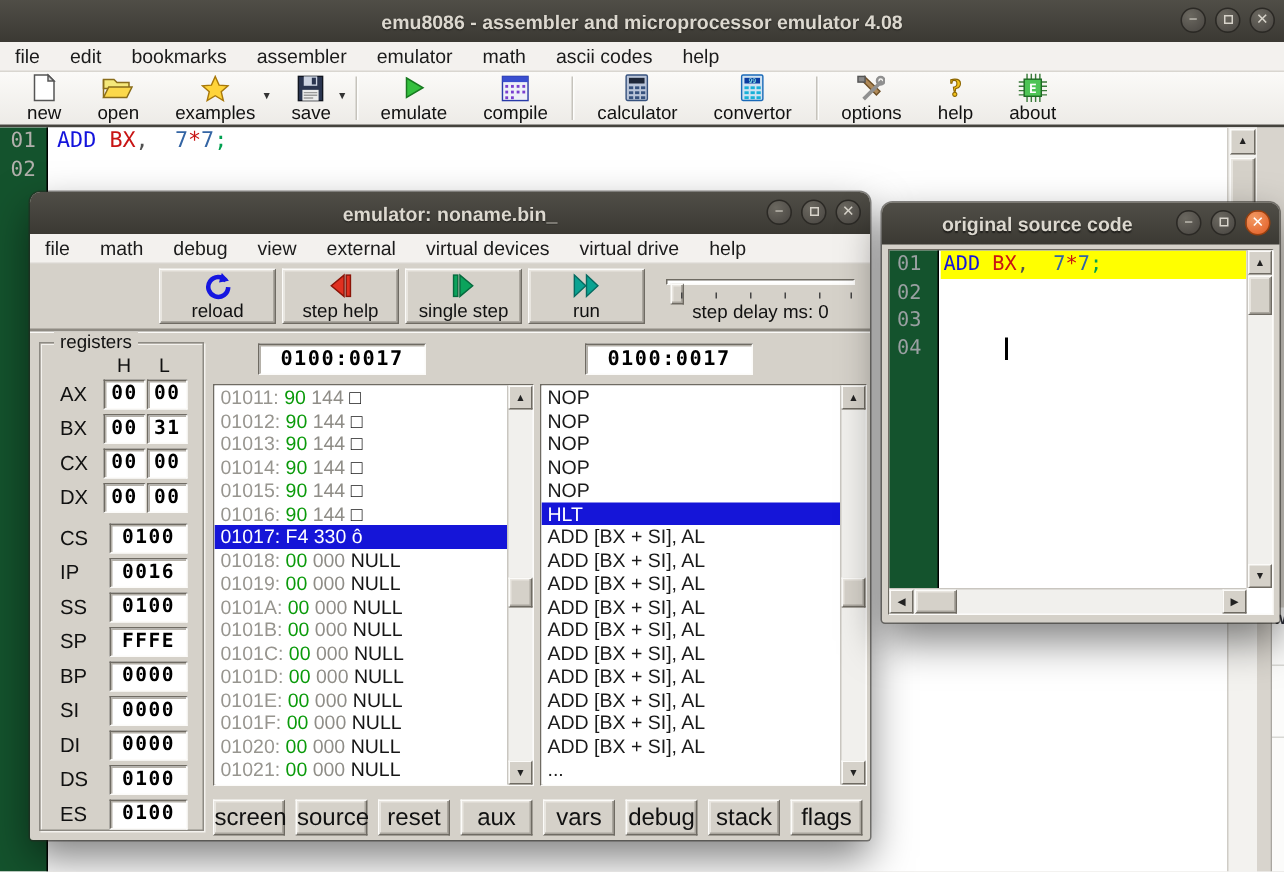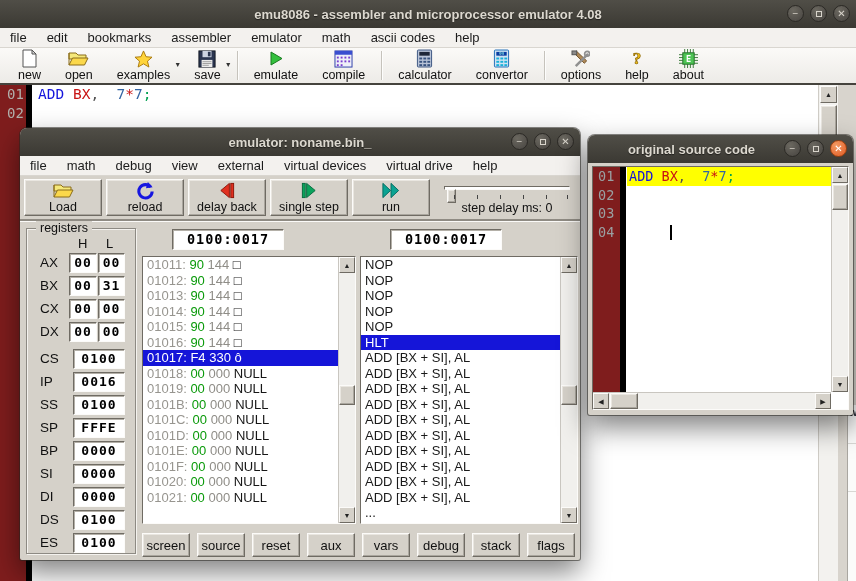--- a/index.html
+++ b/index.html
@@ -38,21 +38,21 @@
   .tb-item { display:flex; flex-direction:column; align-items:center; justify-content:center;
     padding:1px 12px 1px 12px; font-size:12.5px; color:#111; position:relative; }
   .tb-icon { height:19px; display:flex; align-items:center; }
   .tb-icon svg { display:block; }
   .tb-label { line-height:13px; margin-top:1px; }
   .tb-arrow { position:absolute; right:1px; top:13px; font-size:7px; color:#333; }
   .tb-sep { width:1px; background:#c6c3bc; margin:3px 4px; box-shadow:1px 0 0 #fdfdfc; }
   #toolbar-divider { position:absolute; left:0; right:0; top:83px; height:2px; background:#45433d; }
 
   #main-editor { position:absolute; left:0; top:85px; right:18px; bottom:0; background:#fff; }
-  .gutter { position:absolute; left:0; top:0; bottom:0; width:32px; background:#7f1d1d; border-right:6px solid #000000; }
+  .gutter { position:absolute; left:0; top:0; bottom:0; width:32px; background:#14532d; border-right:1px solid #000000; }
   .gut-num { font-family:"DejaVu Sans Mono", monospace; color:#b2b0ac; text-align:left; padding-left:7px; }
   #main-gutter .gut-num { font-size:14px; line-height:19px; }
   #main-code { position:absolute; left:38px; top:0; right:0; }
   #main-code .code-line { font-family:"DejaVu Sans Mono", monospace; font-size:14.5px;
     line-height:19px; white-space:pre; font-weight:500; }
 
   #main-vscroll { position:absolute; right:18px; top:85px; bottom:0; width:20px;
     background:#f3f2ef; border-left:1px solid #cfccc6; }
   .scroll-btn { background:#d5d1c9; border:1px solid; border-color:#fcfbf9 #6f6b63 #6f6b63 #fcfbf9;
     font-size:7px; color:#222; text-align:center; }
@@ -111,21 +111,21 @@
   .mrow.sel span { color:#fff !important; }
   .drow.sel { color:#fff; }
   .c-addr { color:#97958f; }
   .c-hex { color:#0a9a0a; }
   .c-dec { color:#8f8d87; }
   .c-chr { color:#161616; }
   .drow { color:#1a1a1a; }
 
   
   #bottom-buttons { position:absolute; left:122px; top:405px; display:flex; gap:7px; }
-  .btn3d { width:48px; height:24px; font-size:13px; color:#111; text-align:center; line-height:21px;
+  .btn3d { width:48px; height:24px; font-size:16px; color:#111; text-align:center; line-height:21px;
     font-family:"Liberation Sans", sans-serif; }
 
   
   #source-window { left:588px; top:135px; width:265px; height:280px; background:#d5d1c9; }
   #source-window .titlebar .title { padding-right:58px; }
   #src-frame { position:absolute; left:4px; top:31px; right:4px; bottom:5px; background:#fff;
     border:1px solid; border-color:#6f6b63 #fcfbf9 #fcfbf9 #6f6b63; }
   #src-gutter { width:33px; bottom:17px; }
   #src-gutter .gut-num { font-size:13.5px; line-height:18.5px; padding-left:5px; color:#9aa0a2; }
   #src-code { position:absolute; left:34px; top:0; right:17px; bottom:17px; overflow:hidden; }
@@ -361,47 +361,37 @@
         <div id="slider-thumb" class="raised"></div>
       </div>
       <div class="tick" style="left:14px"></div>
         <div class="tick" style="left:37px"></div>
       <div class="tick" style="left:60px"></div>
         <div class="tick" style="left:83px"></div>
       <div class="tick" style="left:106px"></div>
         <div class="tick" style="left:127px"></div>
       <div id="step-delay-label">step delay ms: 0</div>
     </div>
-  <div class="ebtn raised" style="left: 4px;">
-        <span class="eicon">
-          <svg width="21" height="17" viewBox="0 0 21 17">
-            <path d="M1 3h7l2 2h8v4H1z" fill="#f5e87a" stroke="#8a6d1a"></path>
-            <path d="M1 15l3.5-7H20l-3.5 7z" fill="#fbd84b" stroke="#8a6d1a"></path>
-            <path d="M1 15V3" stroke="#8a6d1a"></path>
-          </svg>
-        </span>
-        <span>Load</span>
-      </div>
       <div class="ebtn raised" style="left: 86px;">
         <span class="eicon">
           <svg width="19" height="19" viewBox="0 0 20 20">
             <path d="M15.5 6.5A7 7 0 1 0 17 11" fill="none" stroke="#1616e0" stroke-width="3.2"></path>
             <path d="M12.5 1l5 5.5-7 1.2z" fill="#1616e0"></path>
           </svg>
         </span>
         <span>reload</span>
       </div>
       <div class="ebtn raised" style="left: 168px;">
         <span class="eicon">
           <svg width="18" height="17" viewBox="0 0 19 17">
             <path d="M12 1L3 8.5l9 7.5z" fill="#e03020" stroke="#8a1408"></path>
             <rect x="13.5" y="1" width="3" height="15" fill="#e03020" stroke="#8a1408"></rect>
           </svg>
         </span>
-        <span>delay back</span>
+        <span>step help</span>
       </div>
       <div class="ebtn raised" style="left: 250px;">
         <span class="eicon">
           <svg width="18" height="17" viewBox="0 0 19 17">
             <rect x="2.5" y="1" width="3" height="15" fill="#0ba35c" stroke="#066a3e"></rect>
             <path d="M7 1l9 7.5L7 16z" fill="#0ba35c" stroke="#066a3e"></path>
           </svg>
         </span>
         <span>single step</span>
       </div>
@@ -462,20 +452,21 @@
     <div class="list-inner" id="mem-list">
         <div class="mrow"><span class="c-addr">01011: </span><span class="c-hex">90 </span><span class="c-dec">144 </span><span class="c-chr">□</span></div>
         <div class="mrow"><span class="c-addr">01012: </span><span class="c-hex">90 </span><span class="c-dec">144 </span><span class="c-chr">□</span></div>
         <div class="mrow"><span class="c-addr">01013: </span><span class="c-hex">90 </span><span class="c-dec">144 </span><span class="c-chr">□</span></div>
         <div class="mrow"><span class="c-addr">01014: </span><span class="c-hex">90 </span><span class="c-dec">144 </span><span class="c-chr">□</span></div>
         <div class="mrow"><span class="c-addr">01015: </span><span class="c-hex">90 </span><span class="c-dec">144 </span><span class="c-chr">□</span></div>
         <div class="mrow"><span class="c-addr">01016: </span><span class="c-hex">90 </span><span class="c-dec">144 </span><span class="c-chr">□</span></div>
         <div class="mrow sel"><span class="c-addr">01017: </span><span class="c-hex">F4 </span><span class="c-dec">330 </span><span class="c-chr">ô</span></div>
         <div class="mrow"><span class="c-addr">01018: </span><span class="c-hex">00 </span><span class="c-dec">000 </span><span class="c-chr">NULL</span></div>
         <div class="mrow"><span class="c-addr">01019: </span><span class="c-hex">00 </span><span class="c-dec">000 </span><span class="c-chr">NULL</span></div>
+        <div class="mrow"><span class="c-addr">0101A: </span><span class="c-hex">00 </span><span class="c-dec">000 </span><span class="c-chr">NULL</span></div>
         <div class="mrow"><span class="c-addr">0101B: </span><span class="c-hex">00 </span><span class="c-dec">000 </span><span class="c-chr">NULL</span></div>
         <div class="mrow"><span class="c-addr">0101C: </span><span class="c-hex">00 </span><span class="c-dec">000 </span><span class="c-chr">NULL</span></div>
         <div class="mrow"><span class="c-addr">0101D: </span><span class="c-hex">00 </span><span class="c-dec">000 </span><span class="c-chr">NULL</span></div>
         <div class="mrow"><span class="c-addr">0101E: </span><span class="c-hex">00 </span><span class="c-dec">000 </span><span class="c-chr">NULL</span></div>
         <div class="mrow"><span class="c-addr">0101F: </span><span class="c-hex">00 </span><span class="c-dec">000 </span><span class="c-chr">NULL</span></div>
         <div class="mrow"><span class="c-addr">01020: </span><span class="c-hex">00 </span><span class="c-dec">000 </span><span class="c-chr">NULL</span></div>
         <div class="mrow"><span class="c-addr">01021: </span><span class="c-hex">00 </span><span class="c-dec">000 </span><span class="c-chr">NULL</span></div>
       </div>
     <div class="vsb">
       <div class="up scroll-btn">▲</div>

